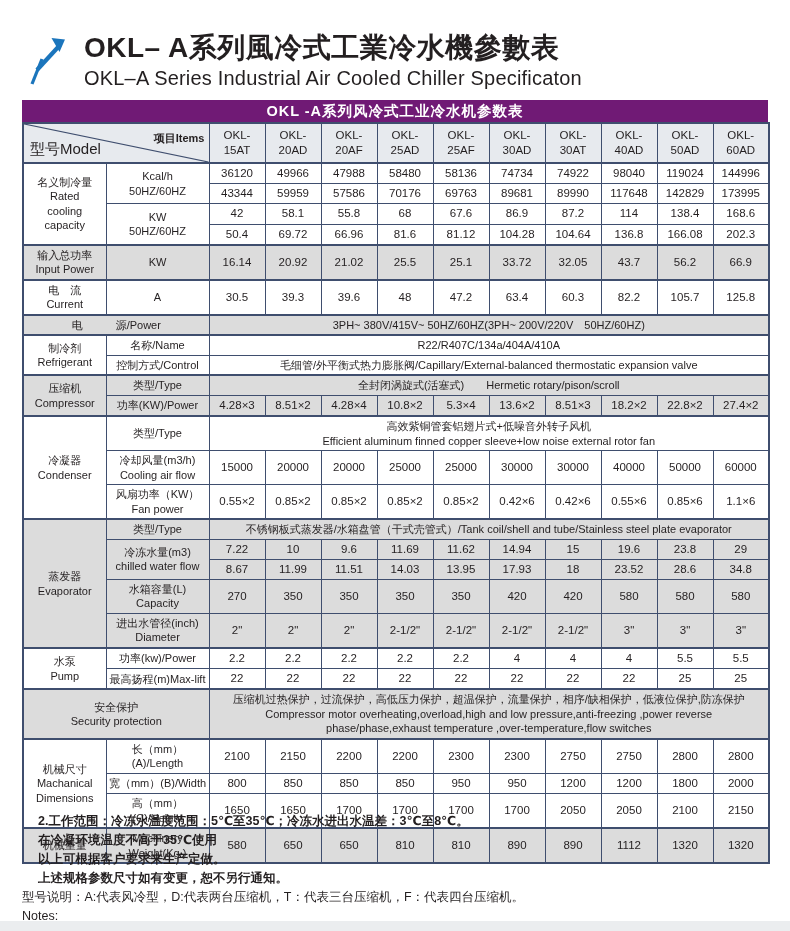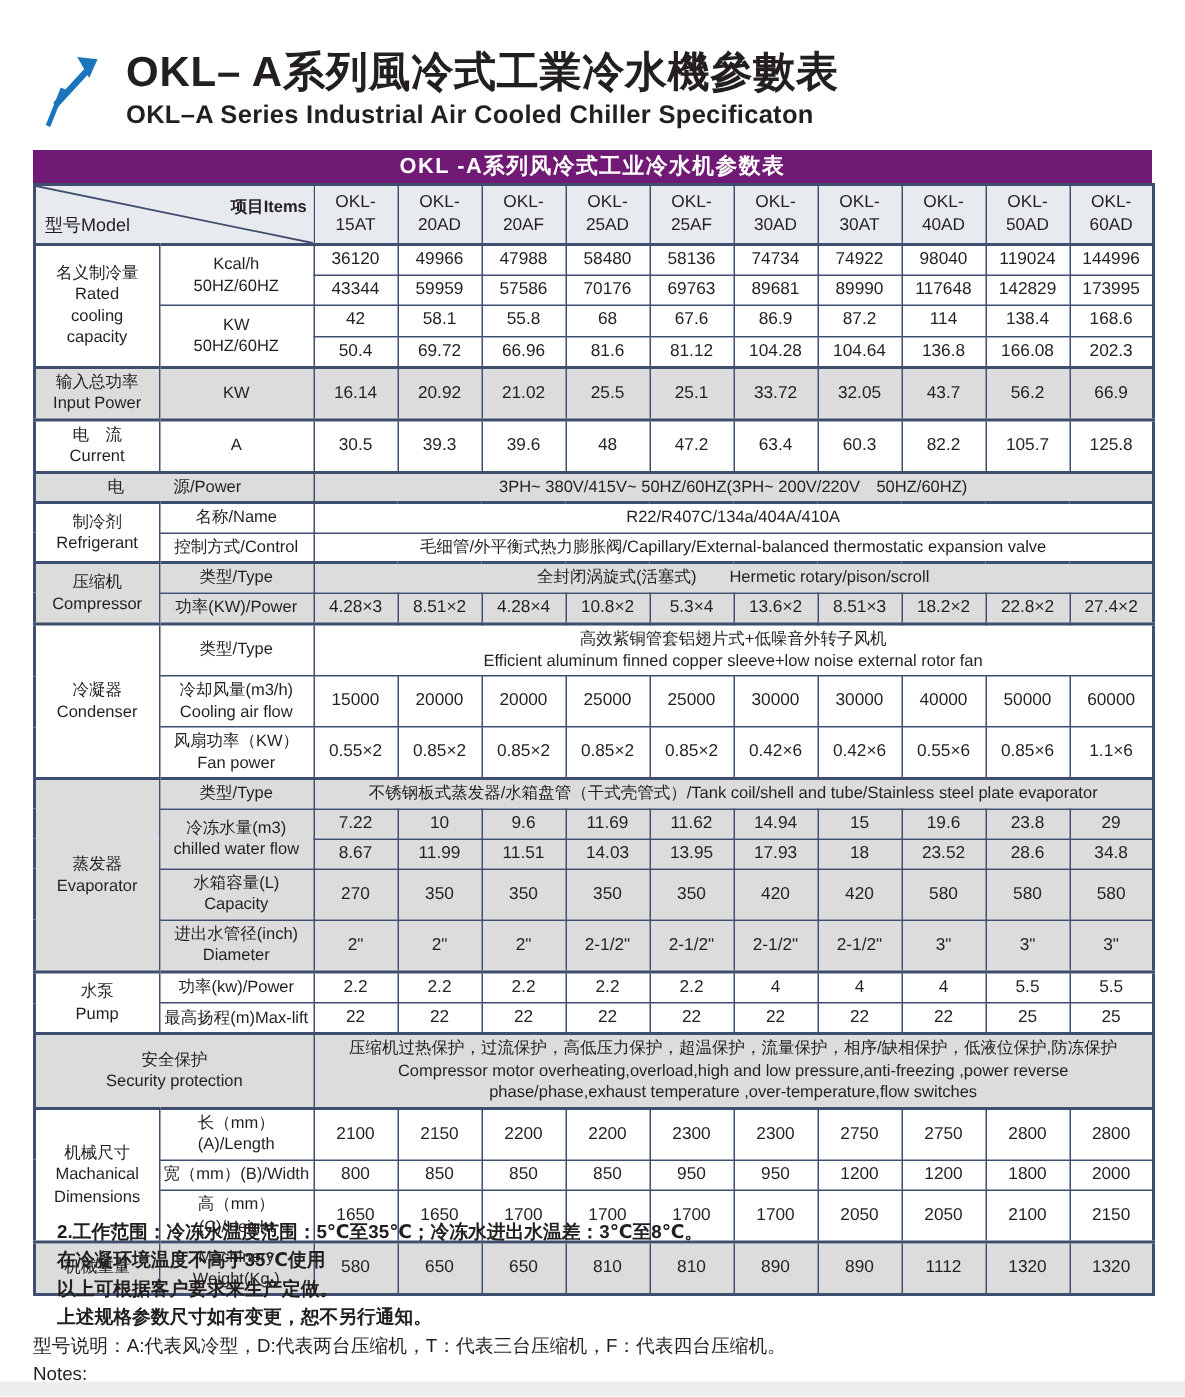--- a/index.html
+++ b/index.html
@@ -8,21 +8,21 @@
     font-family:"Liberation Sans","DejaVu Sans",sans-serif;
     color:#231f20; position:relative; overflow:hidden;
   }
   .page { position:relative; width:790px; height:931px; background:#ffffff; }
 
   
   .doc-header { position:absolute; top:30px; left:28px; display:flex; gap:14px; align-items:flex-start; }
   .logo { width:42px; height:56px; flex:0 0 auto; }
   .title-block { padding-top:2px; }
   .doc-title { font-size:28px; font-weight:700; letter-spacing:0.5px; line-height:1.15; }
-  .doc-subtitle { font-size:17px; font-weight:700; margin-top:3px; letter-spacing:0.2px; }
+  .doc-subtitle { font-size:20px; font-weight:400; margin-top:3px; letter-spacing:0.2px; }
 
   
   .banner {
     position:absolute; top:100px; left:22px; width:746px; height:22px;
     background:#701a75; color:#ffffff; font-size:14.5px; font-weight:700;
     text-align:center; line-height:23px; letter-spacing:1px;
   }
 
   
   table.spec {
@@ -34,21 +34,21 @@
     border:1px solid #3f4e6e; text-align:center; vertical-align:middle;
     padding:2px 1px; line-height:1.32; font-weight:400; overflow:hidden;
   }
   table.spec thead th { background:#e7eaee; height:34px; font-size:11.5px; }
   table.spec tr.shaded td { background:#dcdcdc; }
   table.spec tr.section-start td, table.spec tr.section-start th { border-top-width:2px; }
   table.spec td.value { font-size:11.5px; }
   table.spec td.wide { font-size:11px; }
   .corner { position:relative; background:#e7eaee; padding:0 !important; }
   .corner svg { position:absolute; top:0; left:0; width:100%; height:100%; }
-  .corner .c-model { position:absolute; left:6px; bottom:3px; font-size:12px; }
+  .corner .c-model { position:absolute; left:6px; bottom:3px; font-size:15px; }
   .corner .c-items { position:absolute; right:4px; top:7px; font-size:11px;font-weight:bold; }
 
   
   .notes { position:absolute; top:812px; left:22px; font-size:12.5px; line-height:1.52; }
   .note-line.indent { padding-left:16px;font-weight:bold; }
 
   
   .footer-strip { position:absolute; left:0; bottom:0; width:790px; height:10px; background:#ebedef; }
 </style>
 </head>

